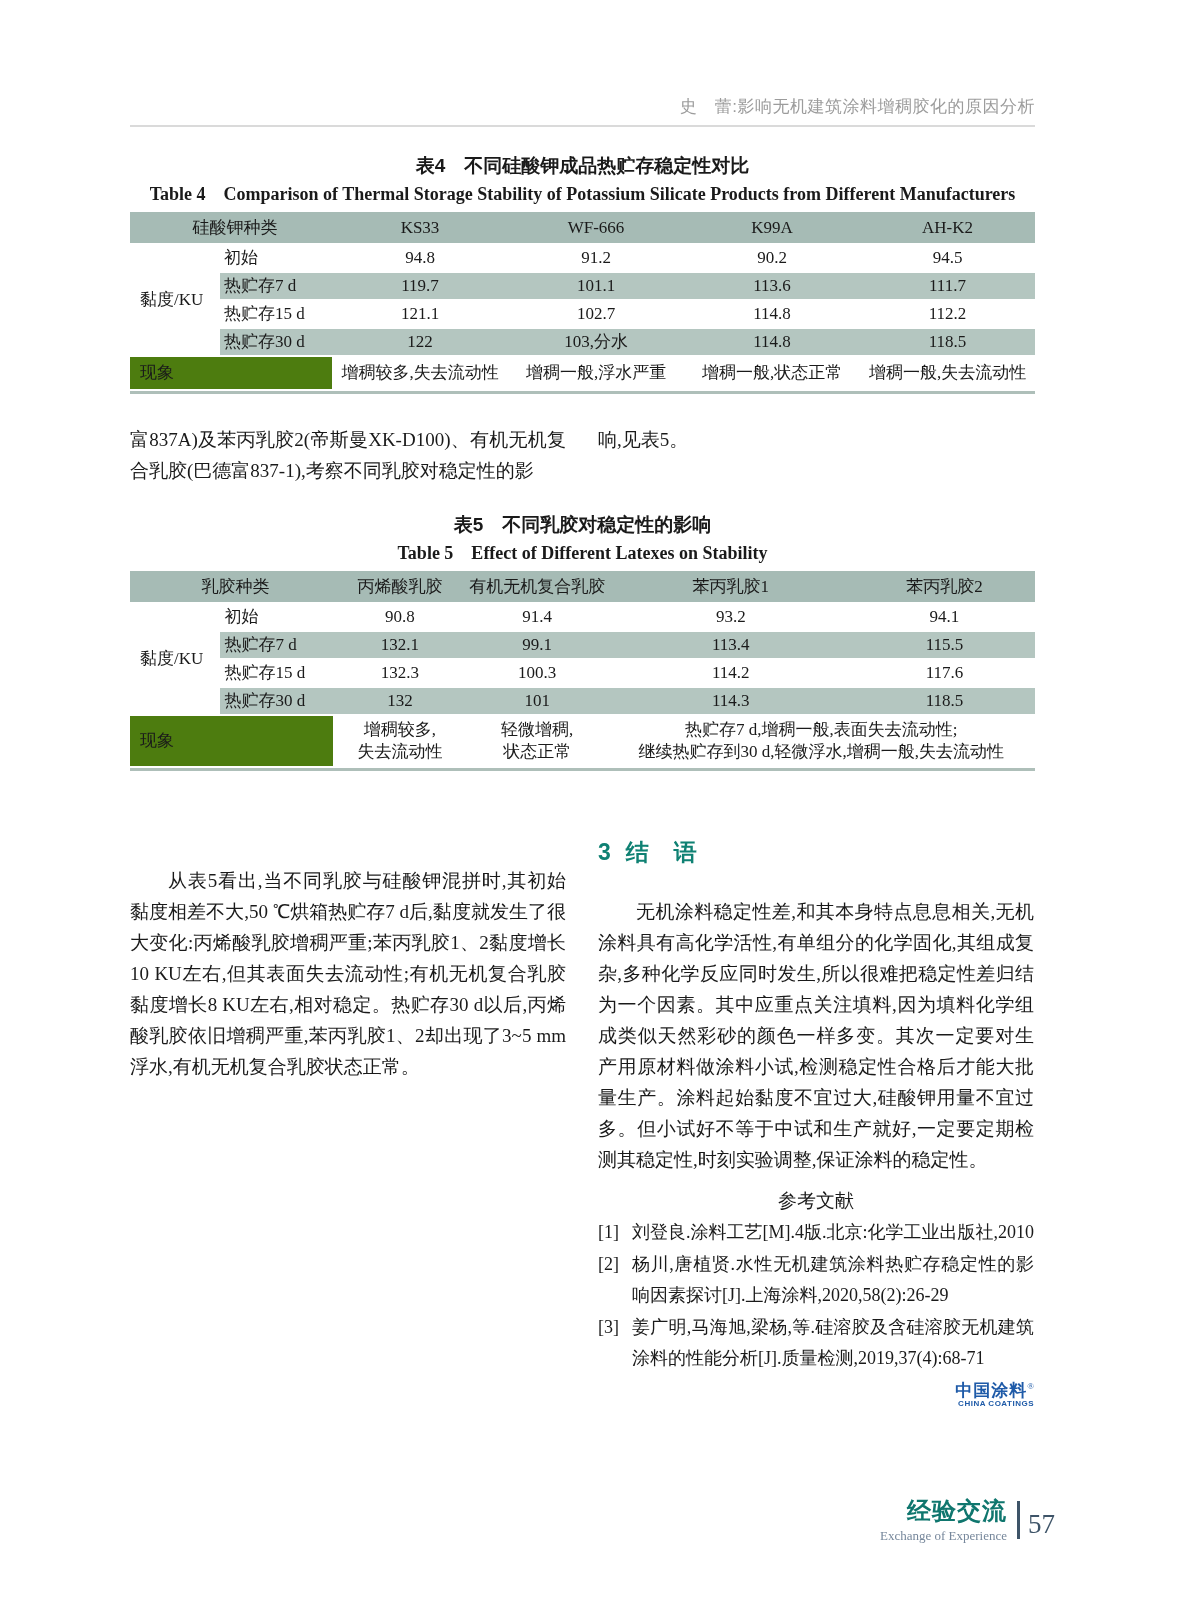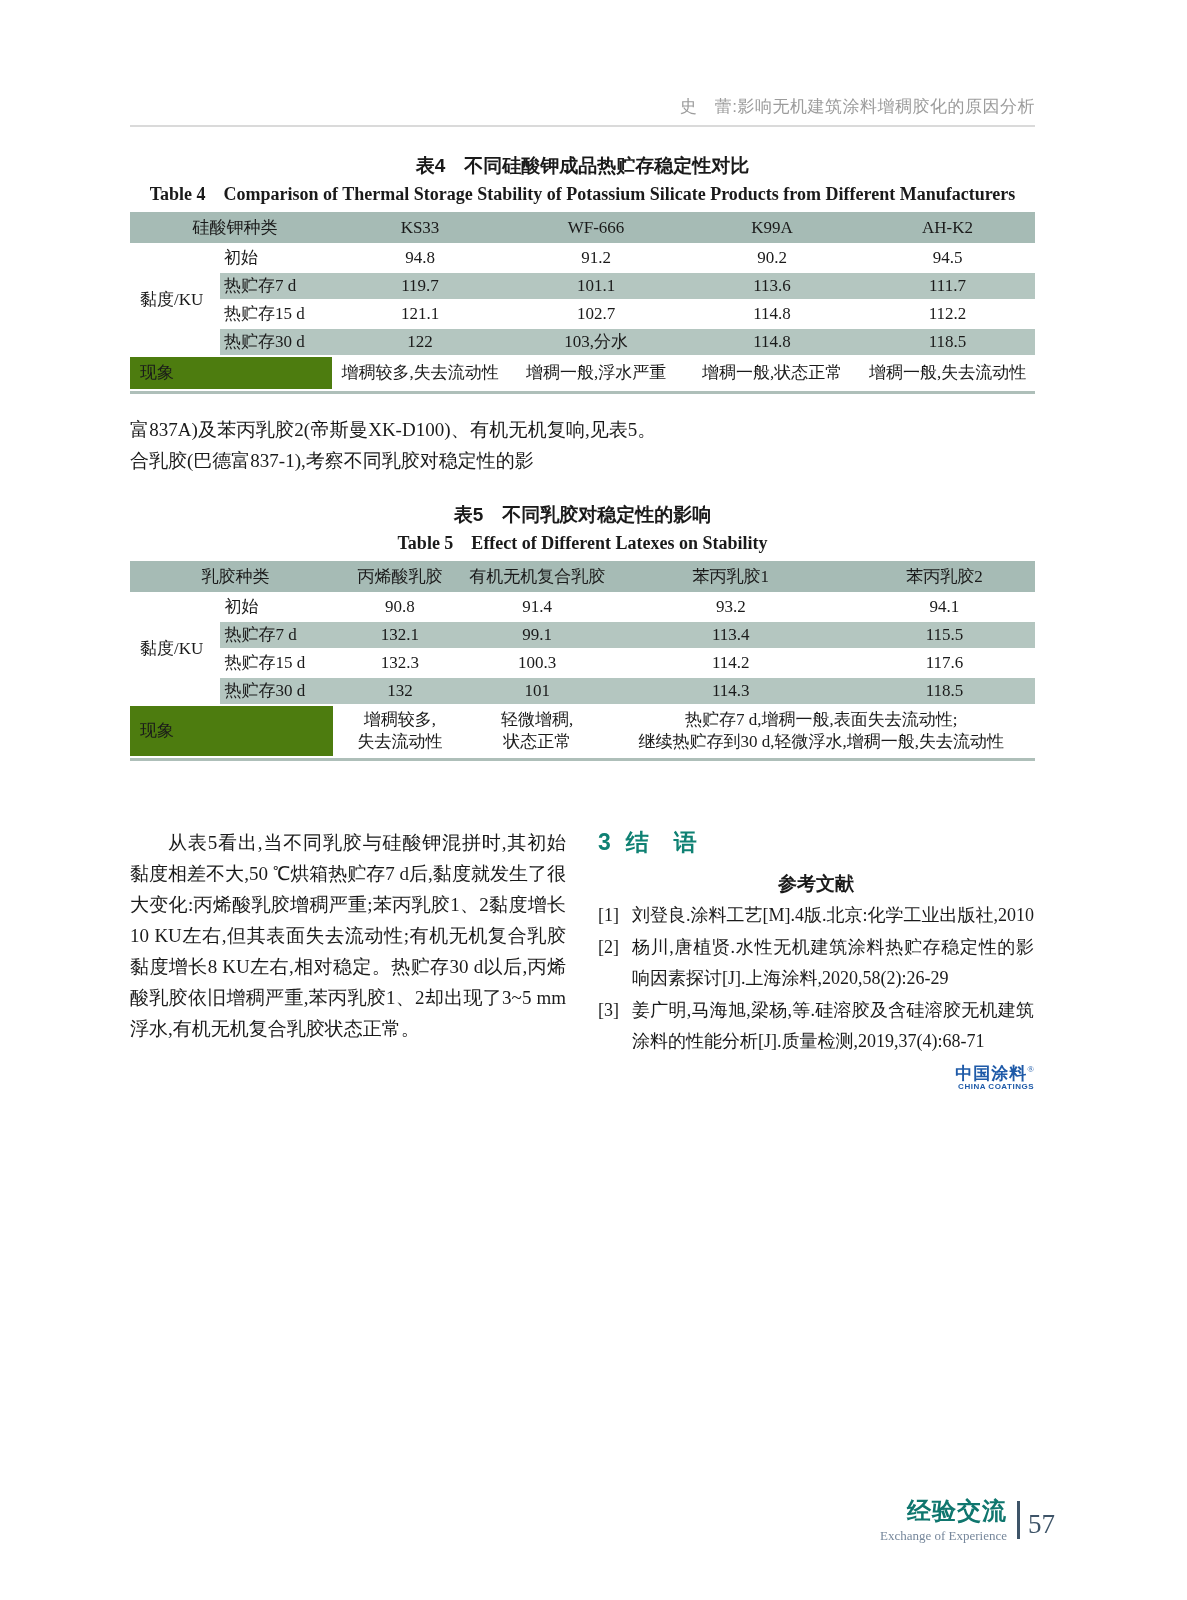--- a/index.html
+++ b/index.html
@@ -57,44 +57,44 @@
   td.left { text-align:center; padding-left:10px; }
   td.sublabel { text-align:left; padding-left:4px; }
   tr.data td { height:26px; }
   td.group { background:#ffffff; text-align:left; padding-left:10px; }
   td.phenlabel { background:#4d7c0f; text-align:left; padding-left:10px; }
   tr.phen td { height:34px; }
   tr.phen5 td { height:52px; }
   .pre { white-space:pre-line; }
 
   
-  .between { margin-top:20px; display:flex; }
+  .between { margin-top:30px; display:flex; gap:32px; }
   .between .col { width:436px; font-size:19px; line-height:31px; text-align:justify; }
 
   
   .body-cols { margin-top:66px; display:flex; gap:32px; }
   .body-cols .col { width:436px; font-size:19px; line-height:31px; text-align:justify; }
-  .para { text-indent:2em; }
+  .para { text-indent:2em;margin-top:28px; }
   .para + .para { margin-top:0px; }
 
   .sec-head {
     font-family:"Liberation Sans", sans-serif;
     font-weight:bold;
     font-size:23px;
     color:#0f8173;
     margin-bottom:9px;
     letter-spacing:1px;
   }
   .sec-head .num { margin-right:14px; }
 
   .refs-title {
     margin-top:10px;
     text-align:center;
     font-family:"Liberation Sans", sans-serif;
-    font-weight:bold;
+    font-weight:normal;
     font-size:19px;
   }
   .ref { display:flex; margin-top:1px; }
   .ref .marker { flex:0 0 34px; font-size:18px; line-height:31px; }
   .ref .text { flex:1; font-size:18px; line-height:31px; text-align:justify; text-indent:0; }
 
   
   .logo { margin-top:6px; text-align:right; line-height:1.05; }
   .logo .cn {
     font-family:"Liberation Sans", sans-serif;
@@ -259,20 +259,21 @@
     </div>
 
     <div class="body-cols">
       <div class="col">
         <p class="para">从表5看出,当不同乳胶与硅酸钾混拼时,其初始黏度相差不大,50 ℃烘箱热贮存7 d后,黏度就发生了很大变化:丙烯酸乳胶增稠严重;苯丙乳胶1、2黏度增长10 KU左右,但其表面失去流动性;有机无机复合乳胶黏度增长8 KU左右,相对稳定。热贮存30 d以后,丙烯酸乳胶依旧增稠严重,苯丙乳胶1、2却出现了3~5 mm浮水,有机无机复合乳胶状态正常。</p>
       </div>
       <div class="col">
         <div class="sec-head">
           <span class="num">3</span><span>结　语</span>
         </div>
+        <p class="para">无机涂料稳定性差,和其本身特点息息相关,无机涂料具有高化学活性,有单组分的化学固化,其组成复杂,多种化学反应同时发生,所以很难把稳定性差归结为一个因素。其中应重点关注填料,因为填料化学组成类似天然彩砂的颜色一样多变。其次一定要对生产用原材料做涂料小试,检测稳定性合格后才能大批量生产。涂料起始黏度不宜过大,硅酸钾用量不宜过多。但小试好不等于中试和生产就好,一定要定期检测其稳定性,时刻实验调整,保证涂料的稳定性。</p>
 
         <div class="refs-title">参考文献</div>
         <div class="ref">
           <div class="marker">[1]</div>
           <div class="text">刘登良.涂料工艺[M].4版.北京:化学工业出版社,2010</div>
         </div>
         <div class="ref">
           <div class="marker">[2]</div>
           <div class="text">杨川,唐植贤.水性无机建筑涂料热贮存稳定性的影响因素探讨[J].上海涂料,2020,58(2):26-29</div>
         </div>

